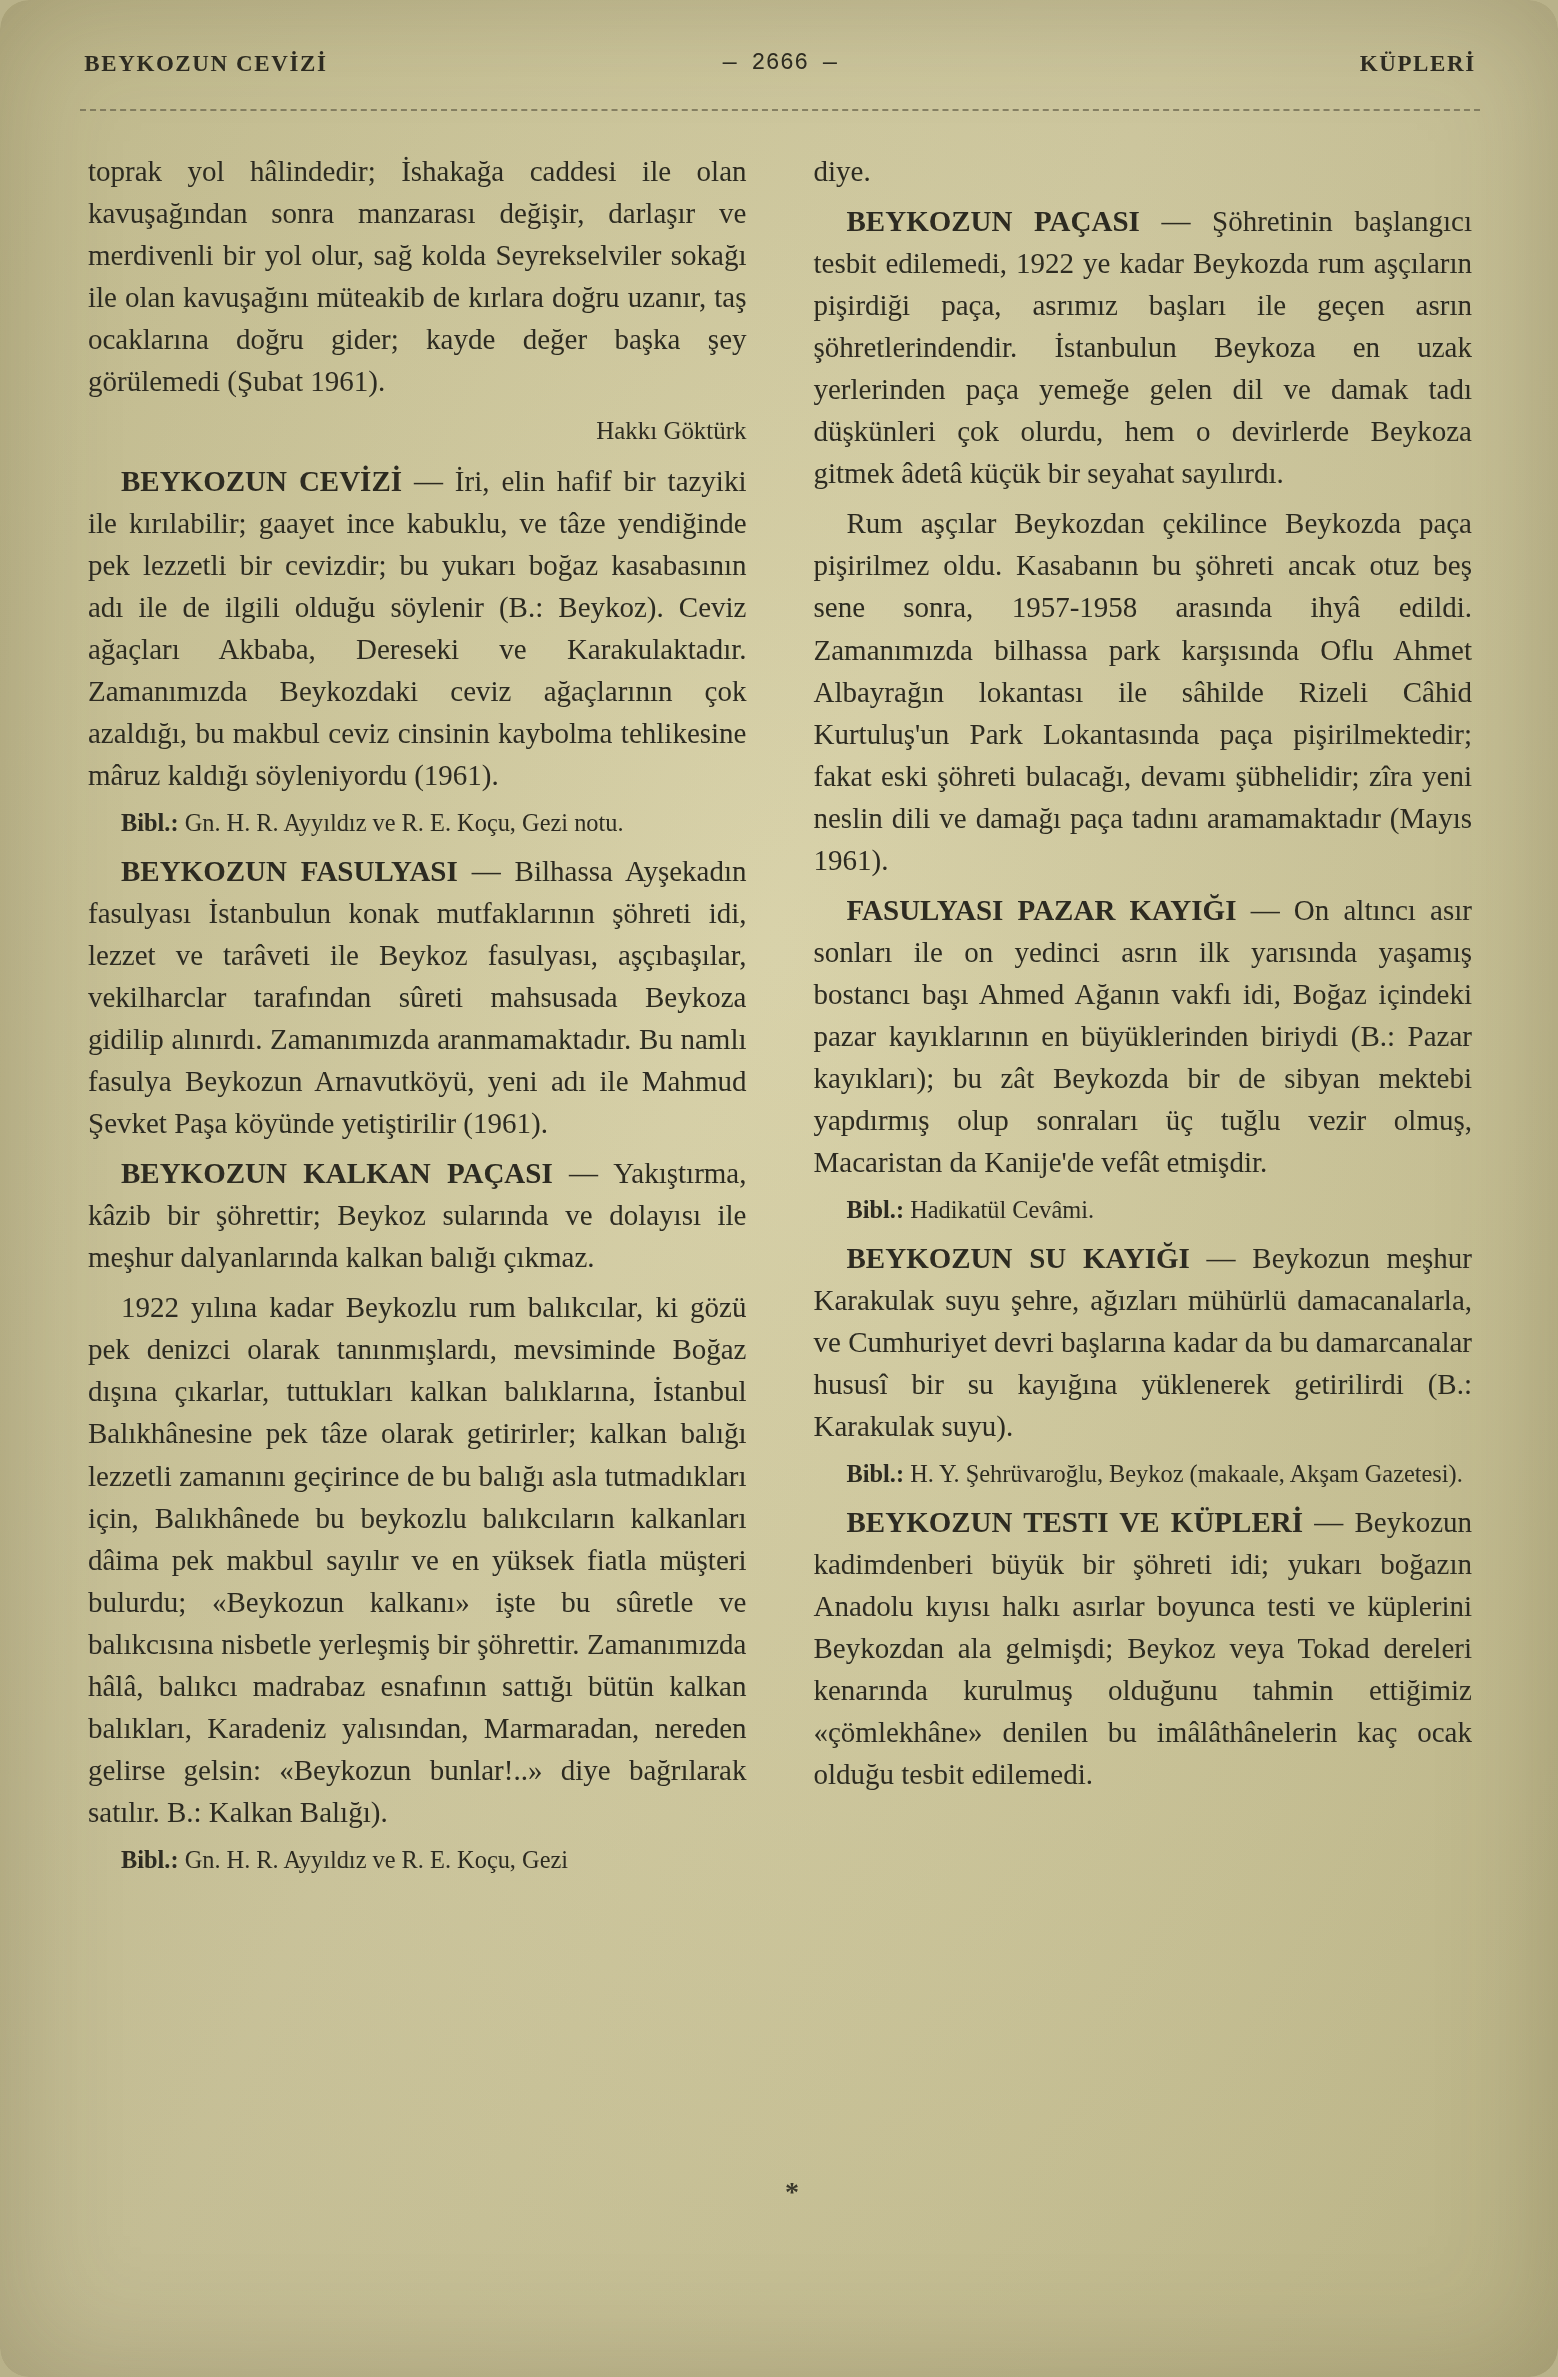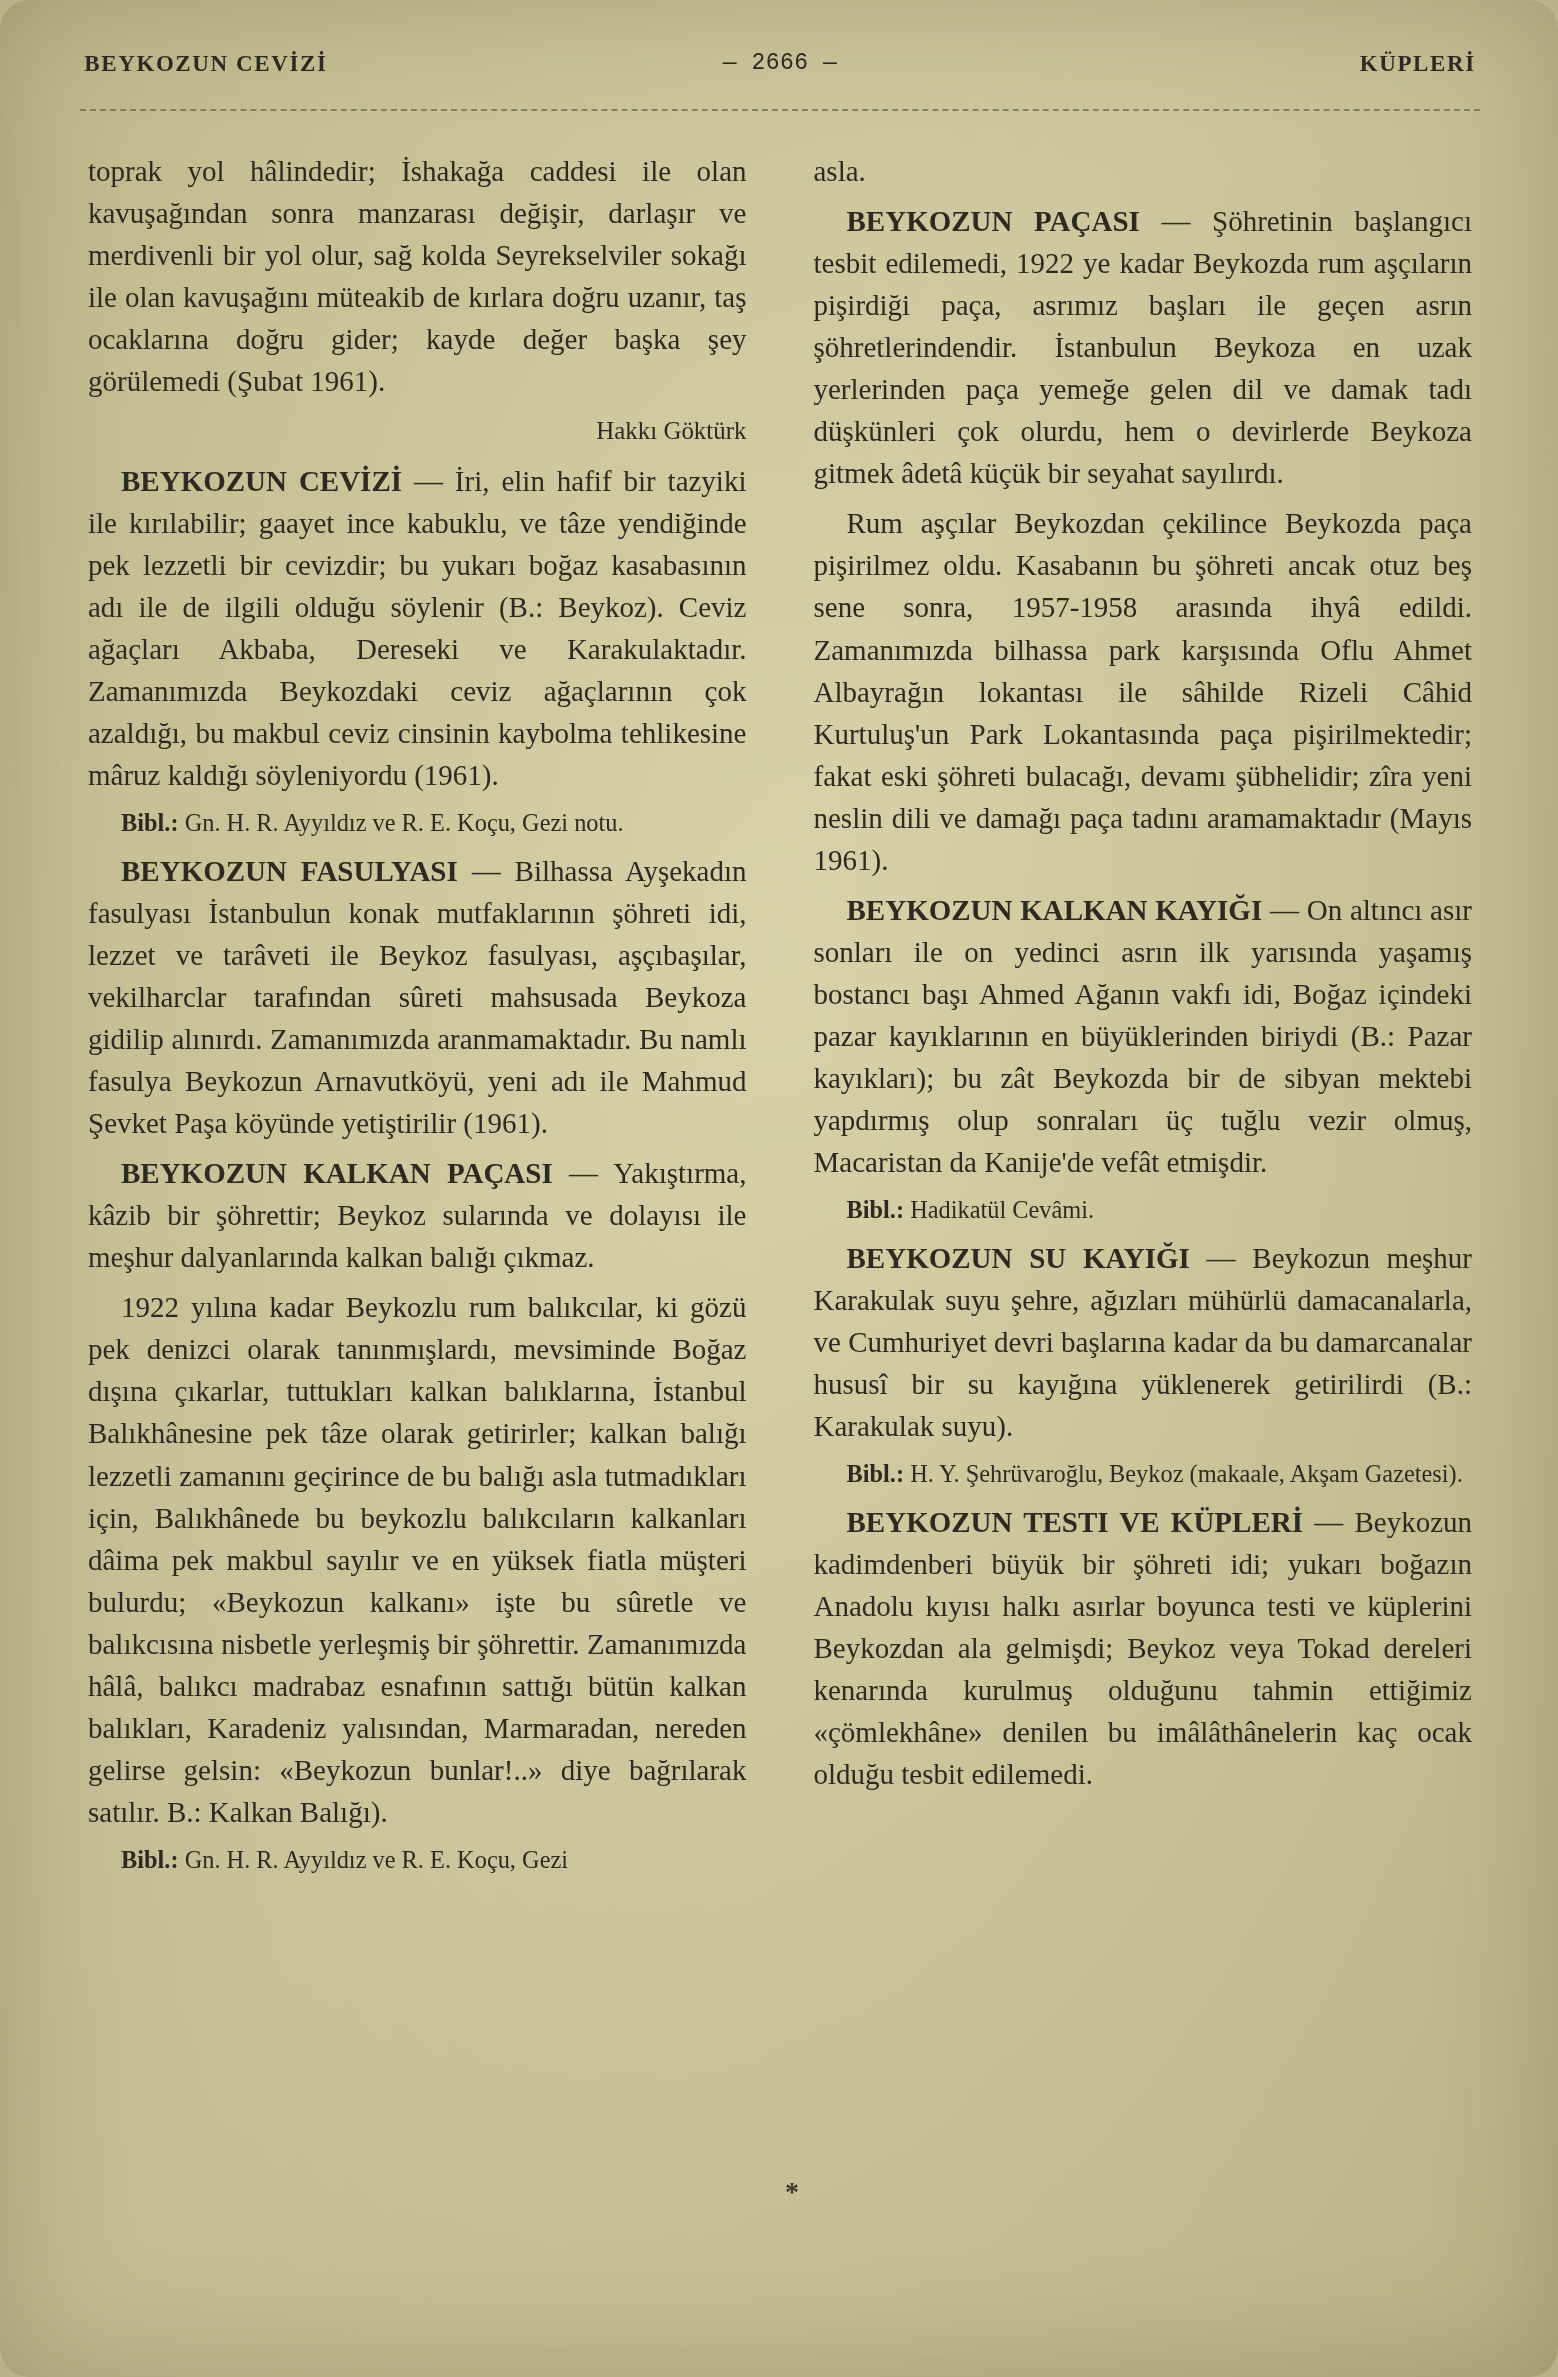--- a/index.html
+++ b/index.html
@@ -94,24 +94,24 @@
         <p class="para noindent">toprak yol hâlindedir; İshakağa caddesi ile olan kavuşağından sonra manzarası değişir, darlaşır ve merdivenli bir yol olur, sağ kolda Seyrekselviler sokağı ile olan kavuşağını müteakib de kırlara doğru uzanır, taş ocaklarına doğru gider; kayde değer başka şey görülemedi (Şubat 1961).</p>
         <p class="signature">Hakkı Göktürk</p>
         <p class="para entry"><b>BEYKOZUN CEVİZİ</b> — İri, elin hafif bir tazyiki ile kırılabilir; gaayet ince kabuklu, ve tâze yendiğinde pek lezzetli bir cevizdir; bu yukarı boğaz kasabasının adı ile de ilgili olduğu söylenir (B.: Beykoz). Ceviz ağaçları Akbaba, Dereseki ve Karakulaktadır. Zamanımızda Beykozdaki ceviz ağaçlarının çok azaldığı, bu makbul ceviz cinsinin kaybolma tehlikesine mâruz kaldığı söyleniyordu (1961).</p>
         <p class="para bibl"><b>Bibl.:</b> Gn. H. R. Ayyıldız ve R. E. Koçu, Gezi notu.</p>
         <p class="para entry"><b>BEYKOZUN FASULYASI</b> — Bilhassa Ayşekadın fasulyası İstanbulun konak mutfaklarının şöhreti idi, lezzet ve tarâveti ile Beykoz fasulyası, aşçıbaşılar, vekilharclar tarafından sûreti mahsusada Beykoza gidilip alınırdı. Zamanımızda aranmamaktadır. Bu namlı fasulya Beykozun Arnavutköyü, yeni adı ile Mahmud Şevket Paşa köyünde yetiştirilir (1961).</p>
         <p class="para entry"><b>BEYKOZUN KALKAN PAÇASI</b> — Yakıştırma, kâzib bir şöhrettir; Beykoz sularında ve dolayısı ile meşhur dalyanlarında kalkan balığı çıkmaz.</p>
         <p class="para">1922 yılına kadar Beykozlu rum balıkcılar, ki gözü pek denizci olarak tanınmışlardı, mevsiminde Boğaz dışına çıkarlar, tuttukları kalkan balıklarına, İstanbul Balıkhânesine pek tâze olarak getirirler; kalkan balığı lezzetli zamanını geçirince de bu balığı asla tutmadıkları için, Balıkhânede bu beykozlu balıkcıların kalkanları dâima pek makbul sayılır ve en yüksek fiatla müşteri bulurdu; «Beykozun kalkanı» işte bu sûretle ve balıkcısına nisbetle yerleşmiş bir şöhrettir. Zamanımızda hâlâ, balıkcı madrabaz esnafının sattığı bütün kalkan balıkları, Karadeniz yalısından, Marmaradan, nereden gelirse gelsin: «Beykozun bunlar!..» diye bağrılarak satılır. B.: Kalkan Balığı).</p>
         <p class="para bibl"><b>Bibl.:</b> Gn. H. R. Ayyıldız ve R. E. Koçu, Gezi</p>
       </div>
     <div class="col" id="col-right">
-        <p class="para noindent">asla.</p>
+        <p class="para noindent">diye.</p>
         <p class="para entry"><b>BEYKOZUN PAÇASI</b> — Şöhretinin başlangıcı tesbit edilemedi, 1922 ye kadar Beykozda rum aşçıların pişirdiği paça, asrımız başları ile geçen asrın şöhretlerindendir. İstanbulun Beykoza en uzak yerlerinden paça yemeğe gelen dil ve damak tadı düşkünleri çok olurdu, hem o devirlerde Beykoza gitmek âdetâ küçük bir seyahat sayılırdı.</p>
         <p class="para">Rum aşçılar Beykozdan çekilince Beykozda paça pişirilmez oldu. Kasabanın bu şöhreti ancak otuz beş sene sonra, 1957-1958 arasında ihyâ edildi. Zamanımızda bilhassa park karşısında Oflu Ahmet Albayrağın lokantası ile sâhilde Rizeli Câhid Kurtuluş'un Park Lokantasında paça pişirilmektedir; fakat eski şöhreti bulacağı, devamı şübhelidir; zîra yeni neslin dili ve damağı paça tadını aramamaktadır (Mayıs 1961).</p>
-        <p class="para entry"><b>BEYKOZUN KALKAN KAYIĞI</b> — On altıncı asır sonları ile on yedinci asrın ilk yarısında yaşamış bostancı başı Ahmed Ağanın vakfı idi, Boğaz içindeki pazar kayıklarının en büyüklerinden biriydi (B.: Pazar kayıkları); bu zât Beykozda bir de sibyan mektebi yapdırmış olup sonraları üç tuğlu vezir olmuş, Macaristan da Kanije'de vefât etmişdir.</p>
+        <p class="para entry"><b>FASULYASI PAZAR KAYIĞI</b> — On altıncı asır sonları ile on yedinci asrın ilk yarısında yaşamış bostancı başı Ahmed Ağanın vakfı idi, Boğaz içindeki pazar kayıklarının en büyüklerinden biriydi (B.: Pazar kayıkları); bu zât Beykozda bir de sibyan mektebi yapdırmış olup sonraları üç tuğlu vezir olmuş, Macaristan da Kanije'de vefât etmişdir.</p>
         <p class="para bibl"><b>Bibl.:</b> Hadikatül Cevâmi.</p>
         <p class="para entry"><b>BEYKOZUN SU KAYIĞI</b> — Beykozun meşhur Karakulak suyu şehre, ağızları mühürlü damacanalarla, ve Cumhuriyet devri başlarına kadar da bu damarcanalar hususî bir su kayığına yüklenerek getirilirdi (B.: Karakulak suyu).</p>
         <p class="para bibl"><b>Bibl.:</b> H. Y. Şehrüvaroğlu, Beykoz (makaale, Akşam Gazetesi).</p>
         <p class="para entry"><b>BEYKOZUN TESTI VE KÜPLERİ</b> — Beykozun kadimdenberi büyük bir şöhreti idi; yukarı boğazın Anadolu kıyısı halkı asırlar boyunca testi ve küplerini Beykozdan ala gelmişdi; Beykoz veya Tokad dereleri kenarında kurulmuş olduğunu tahmin ettiğimiz «çömlekhâne» denilen bu imâlâthânelerin kaç ocak olduğu tesbit edilemedi.</p>
       </div>
   </div>
 
   <span class="gutter-asterisk">*</span>
 
 </div>

